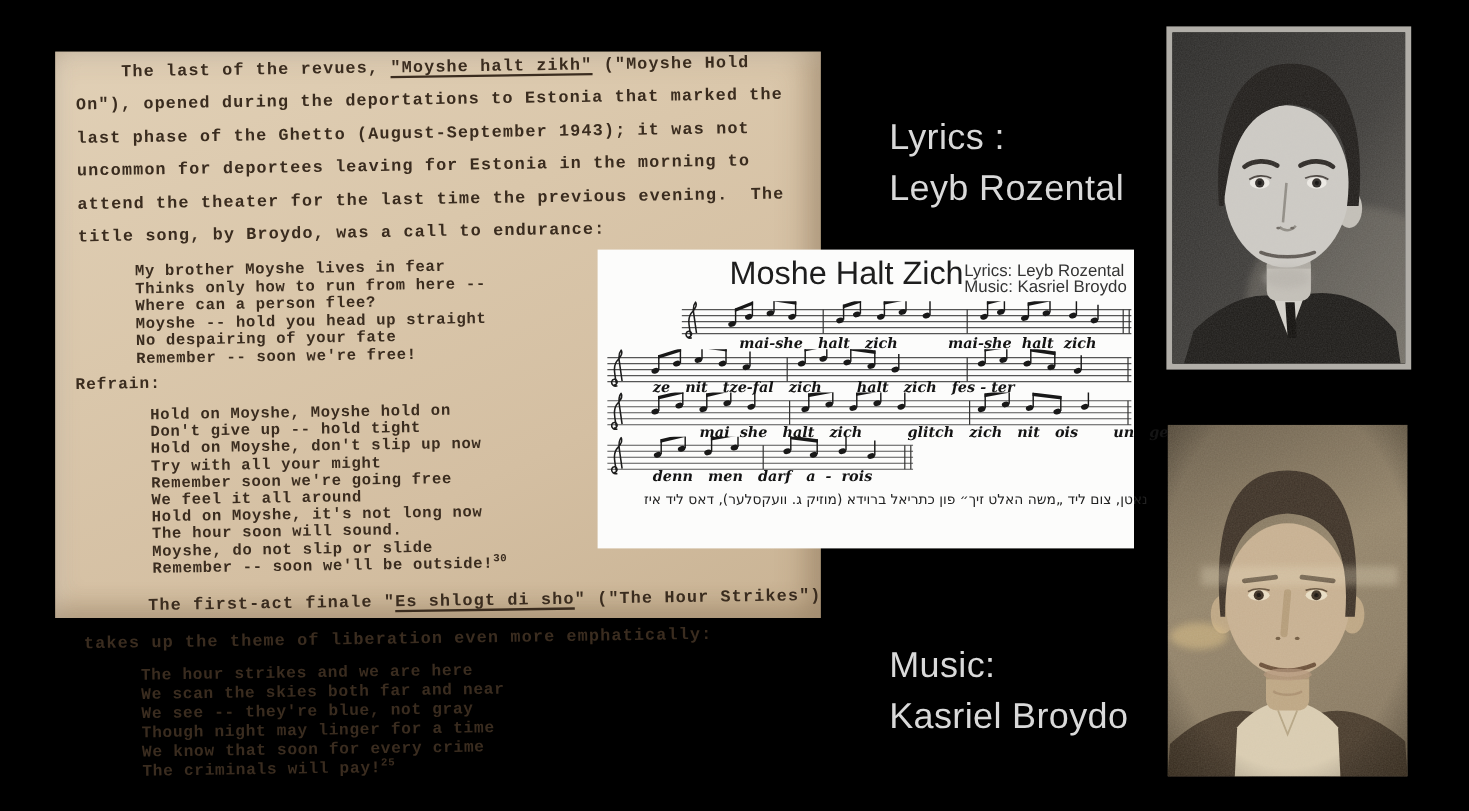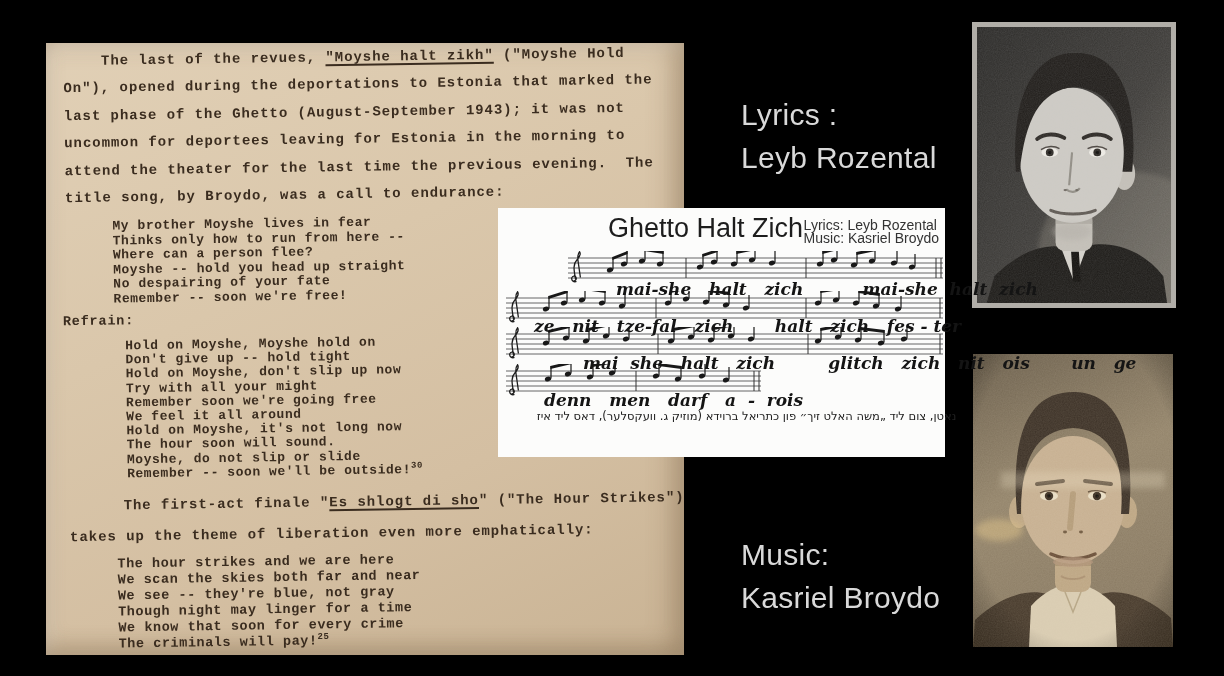--- a/index.html
+++ b/index.html
@@ -1,19 +1,19 @@
 <!DOCTYPE html>
 <html><head>
 <meta charset="utf-8">
 <style>
   html,body{margin:0;padding:0;background:#000;}
   .slide{position:relative;width:1224px;height:676px;background:#000;overflow:hidden;}
 
   
-  .doc{position:absolute;left:46px;top:43px;width:638px;height:612px;z-index:1;
+  .doc{position:absolute;left:46px;top:43px;width:638px;height:472px;z-index:1;
     background:linear-gradient(155deg,#e1d0b6 0%,#dac7ab 38%,#d4bfa2 68%,#c9b394 100%);
     box-shadow:inset -12px 0 26px rgba(110,85,55,.32), inset 0 -10px 20px rgba(110,85,55,.22),
                inset 5px 5px 16px rgba(255,255,255,.28);}
   .doc-inner{position:absolute;inset:0;transform:rotate(-0.85deg);transform-origin:30px 20px;
     color:#3a2c1f;font-family:"Liberation Mono","DejaVu Sans Mono",monospace;font-weight:700;}
   .pline{white-space:pre;font-size:14px;letter-spacing:.95px;line-height:27.4px;}
   .p1{position:absolute;left:17px;top:5px;}
   .ind1{padding-left:38px;}
   .ind2{padding-left:54px;}
   .u{text-decoration:underline;text-underline-offset:3px;text-decoration-thickness:1.5px;}
@@ -31,22 +31,22 @@
 
   
   .sheet{position:absolute;left:498px;top:208px;width:447px;height:249px;background:#fcfcfb;z-index:3;}
   .sheet-title{position:absolute;top:5px;left:0;width:100%;text-align:center;transform:translateX(-16px);
     font-family:"Liberation Sans",sans-serif;font-size:27px;color:#1d1d1d;}
   .sheet-credits{position:absolute;top:11px;right:6px;font-family:"Liberation Sans",sans-serif;
     font-size:14px;line-height:13px;color:#333;text-align:left;}
   svg.staff{position:absolute;}
   #st0{left:70px;top:43px;} #st1{left:8px;top:83px;} #st2{left:8px;top:119px;} #st3{left:8px;top:156px;}
   .slyr{position:absolute;font-family:"DejaVu Serif",serif;font-style:italic;font-weight:700;
-    font-size:17px;color:#141414;white-space:pre;}
-  #ly0{left:118px;top:71px;} #ly1{left:36px;top:108px;} #ly2{left:46px;top:145px;margin-left:39px;} #ly3{left:46px;top:182px;font-style:italic;}
+    font-size:12px;color:#141414;white-space:pre;}
+  #ly0{left:118px;top:71px;} #ly1{left:46px;top:108px;} #ly2{left:46px;top:145px;margin-left:39px;} #ly3{left:46px;top:182px;font-style:italic;}
   .heb{position:absolute;left:0;width:100%;text-align:center;direction:rtl;
     font-family:"DejaVu Sans",sans-serif;font-size:11.5px;color:#222;margin-left:25px;}
   #hb1{top:201px;} #hb2{top:218px;}
 
   
   .caption{position:absolute;color:#d9d9d9;font-family:"Liberation Sans",sans-serif;
     font-size:30px;line-height:43px;z-index:2;letter-spacing:.3px;}
   #cap-lyrics{left:741px;top:93px;}
   #cap-music{left:741px;top:533px;}
 
@@ -106,21 +106,21 @@
         <div>We scan the skies both far and near</div>
         <div>We see -- they're blue, not gray</div>
         <div>Though night may linger for a time</div>
         <div>We know that soon for every crime</div>
         <div><span>The criminals will pay!</span><sup>25</sup></div>
       </div>
     </div>
   </div>
 
   <div class="sheet">
-    <div class="sheet-title">Ghetto Halt Zich</div>
+    <div class="sheet-title">Moshe Halt Zich</div>
     <div class="sheet-credits">
       <div>Lyrics: Leyb Rozental</div>
       <div>Music: Kasriel Broydo</div>
     </div>
     <svg class="staff" id="st0" width="375" height="34" viewBox="0 0 375 34">
         <line x1="0" y1="7" x2="375" y2="7" stroke="#555" stroke-width="0.9"></line>
         <line x1="0" y1="12" x2="375" y2="12" stroke="#555" stroke-width="0.9"></line>
         <line x1="0" y1="17" x2="375" y2="17" stroke="#555" stroke-width="0.9"></line>
         <line x1="0" y1="22" x2="375" y2="22" stroke="#555" stroke-width="0.9"></line>
         <line x1="0" y1="27" x2="375" y2="27" stroke="#555" stroke-width="0.9"></line>

